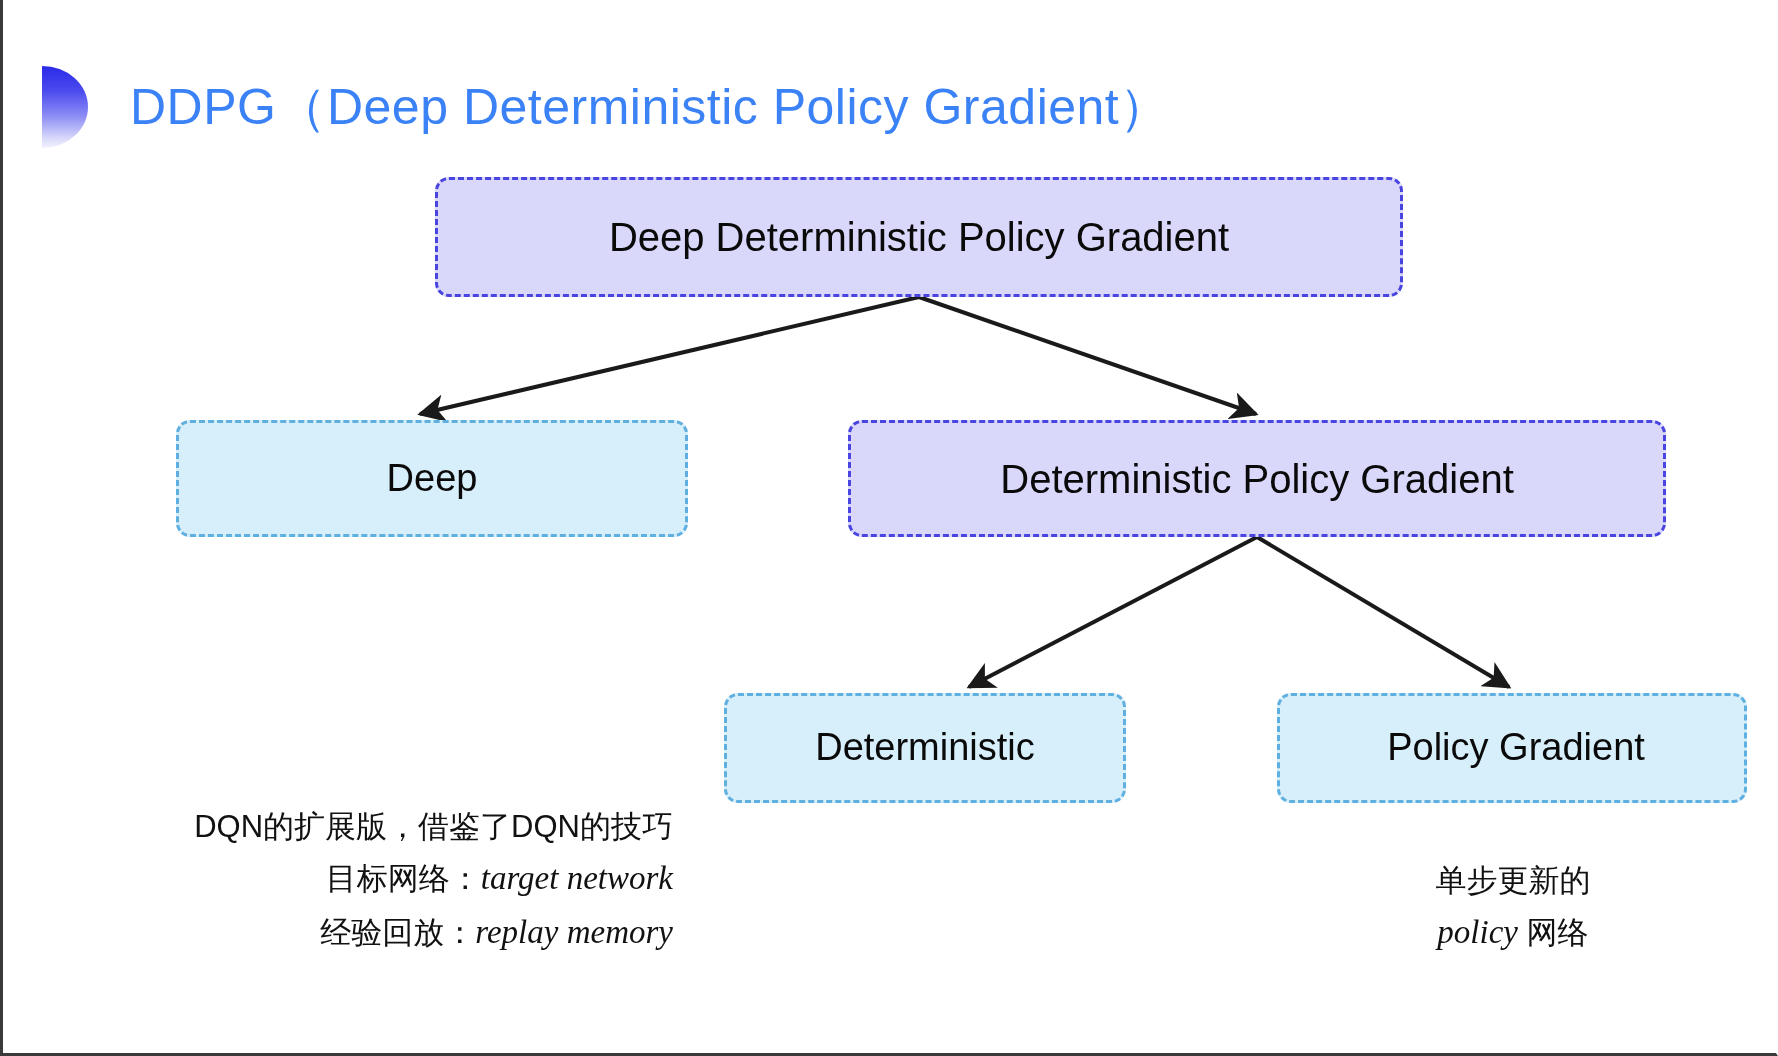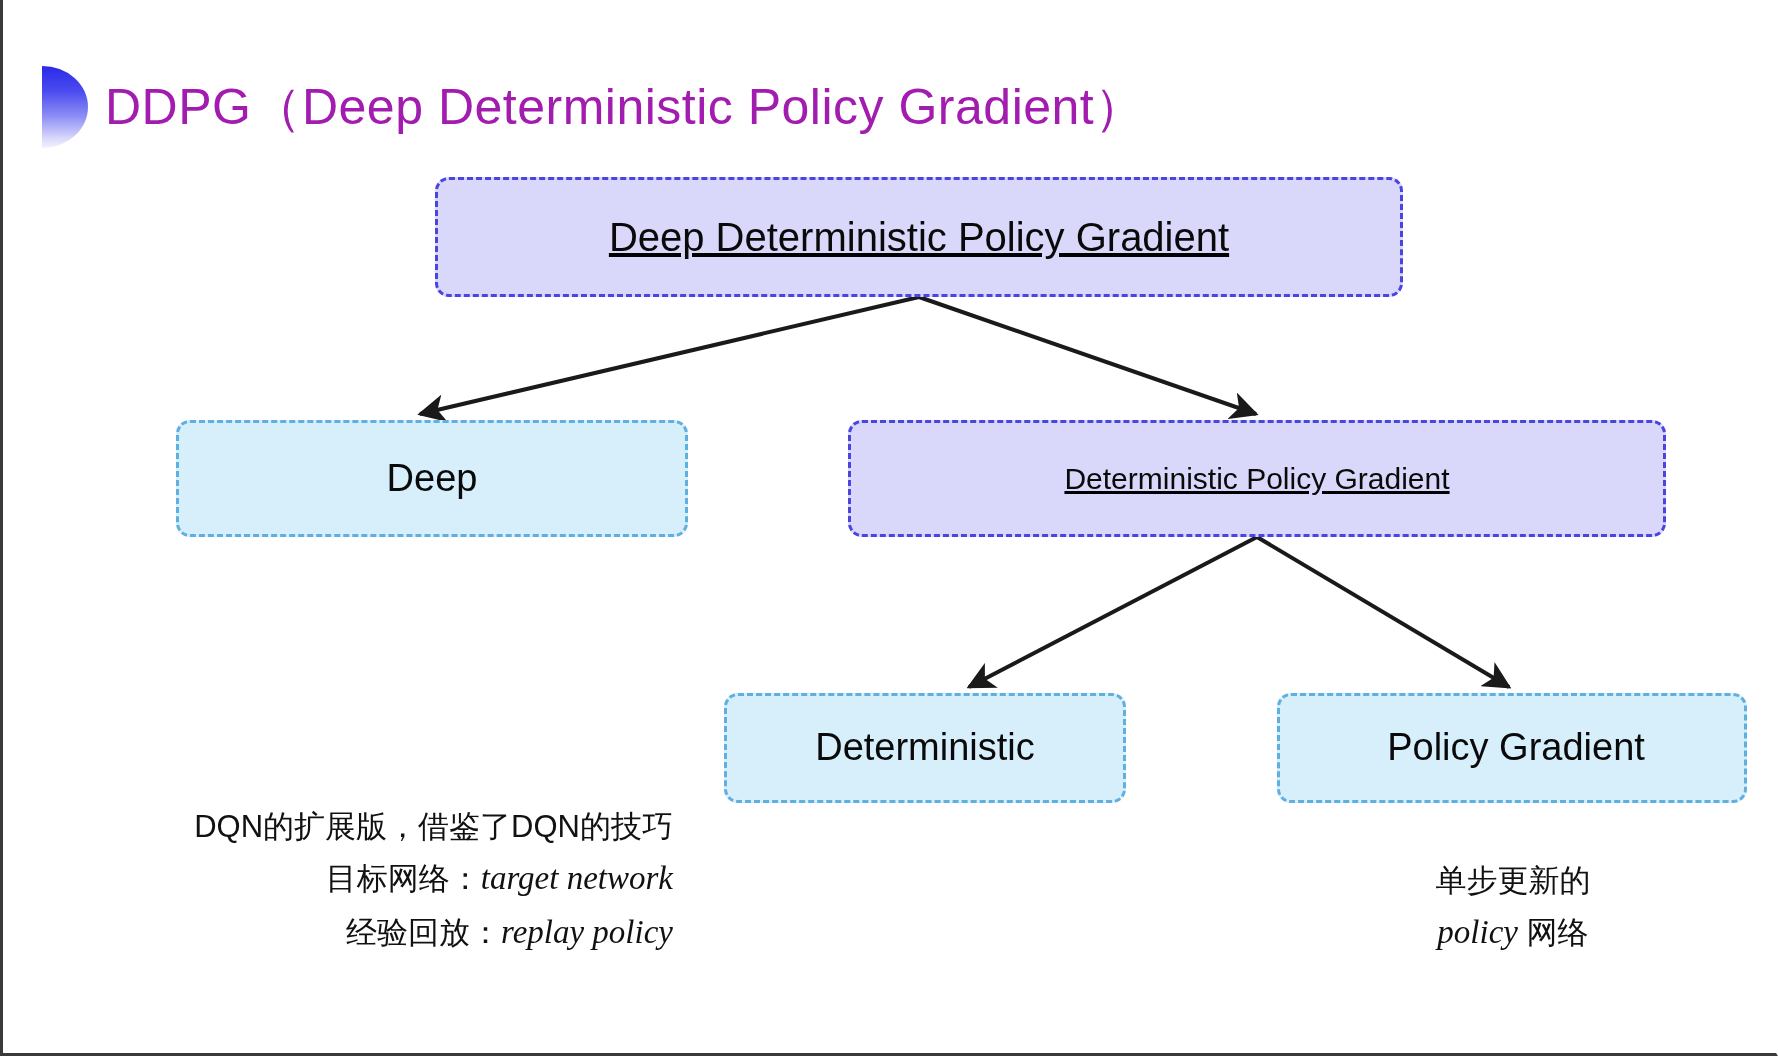--- a/index.html
+++ b/index.html
@@ -34,23 +34,23 @@
   }
   .title-bullet {
     width: 46px;
     height: 82px;
     margin-left: 39px;
     border-top-right-radius: 46px 41px;
     border-bottom-right-radius: 46px 41px;
     background: linear-gradient(to bottom, #2a2ae8 0%, #4a4aef 30%, #8f8ff5 62%, #d8d8fb 88%, #f2f2fe 100%);
   }
   .title-text {
-    margin-left: 17px;
+    margin-left: 42px;
     font-size: 50px;
-    color: #a21caf;
+    color: #3b82f6;
     letter-spacing: 0.5px;
     white-space: nowrap;
     font-weight: 400;
   }
 
   
   .node {
     position: absolute;
     box-sizing: border-box;
     display: flex;
@@ -62,35 +62,34 @@
   .node .node-label {
     font-size: 38px;
     color: #0a0a0a;
     font-weight: 400;
     line-height: 1.1;
     white-space: nowrap;
   }
   .node.purple {
     background: #d9d8fb;
     border: 3px dashed #4a45e0;
-    text-decoration: underline;
   }
   .node.blue {
     background: #d7eefb;
     border: 3px dashed #5fafe0;
   }
 
   #node-root      { left: 432px; top: 177px; width: 968px; height: 120px; }
   #node-deep      { left: 173px; top: 420px; width: 512px; height: 117px; }
   #node-dpg       { left: 845px; top: 420px; width: 818px; height: 117px; }
   #node-det       { left: 721px; top: 693px; width: 402px; height: 110px; }
   #node-pg        { left: 1274px; top: 693px; width: 470px; height: 110px; padding-left: 8px; }
 
   #node-root .node-label { font-size: 40px; }
-  #node-dpg  .node-label { font-size: 30px; }
+  #node-dpg  .node-label { font-size: 40px; }
 
   
   #arrow-layer {
     position: absolute;
     left: 0;
     top: 0;
     width: 1778px;
     height: 1056px;
     pointer-events: none;
   }
@@ -158,21 +157,21 @@
     <span class="node-label">Deterministic</span>
   </div>
 
   <div class="node blue" id="node-pg">
     <span class="node-label">Policy Gradient</span>
   </div>
 
   <div class="caption" id="caption-deep">
     <div>DQN的扩展版，借鉴了DQN的技巧</div>
     <div class="line-indent"><span>目标网络：</span><span class="ital">target network</span></div>
-    <div class="line-indent"><span>经验回放：</span><span class="ital">replay policy</span></div>
+    <div class="line-indent"><span>经验回放：</span><span class="ital">replay memory</span></div>
   </div>
 
 
   <div class="caption" id="caption-pg">
     <div>单步更新的</div>
     <div><span class="ital">policy</span><span> 网络</span></div>
   </div>
 
 </div>
 

